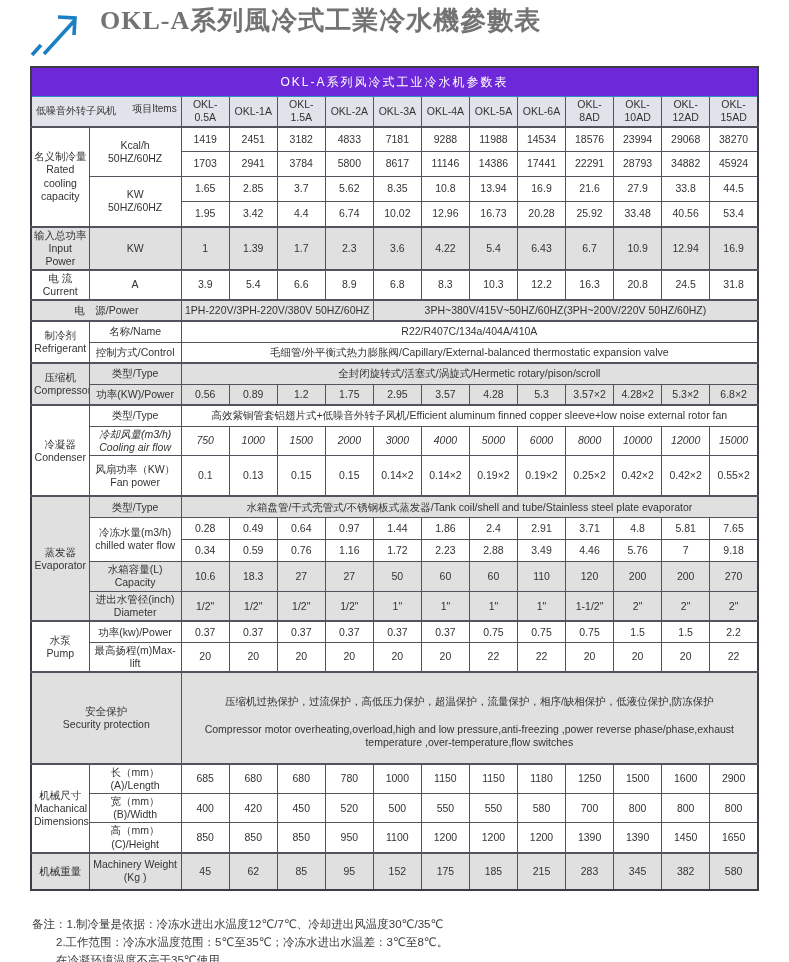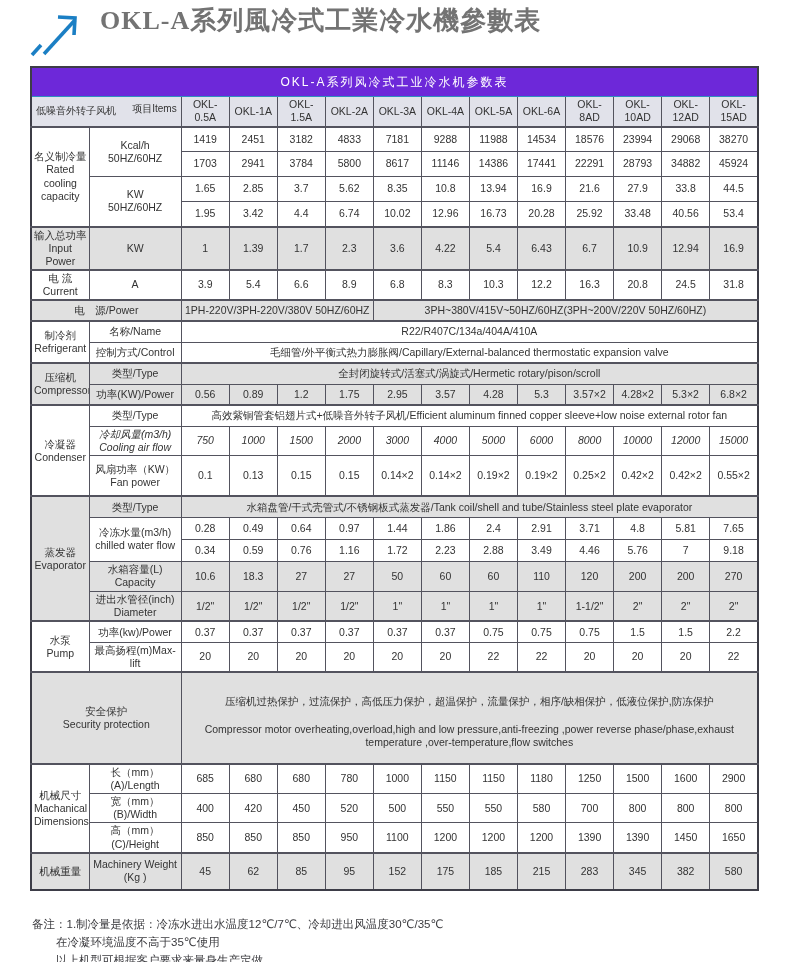--- a/index.html
+++ b/index.html
@@ -467,18 +467,19 @@
           <td class="val">283</td>
           <td class="val">345</td>
           <td class="val">382</td>
           <td class="val">580</td>
         </tr>
     </tbody>
   </table>
 
   <div class="notes">
     <div class="line">备注：1.制冷量是依据：冷冻水进出水温度12℃/7℃、冷却进出风温度30℃/35℃</div>
+    <div class="line ind1">2.工作范围：冷冻水温度范围：5℃至35℃；冷冻水进出水温差：3℃至8℃。</div>
     <div class="line ind1">在冷凝环境温度不高于35℃使用</div>
     <div class="line ind1">以上机型可根据客户要求来量身生产定做。</div>
 
   </div>
 
 </div>
 
 </body></html>

